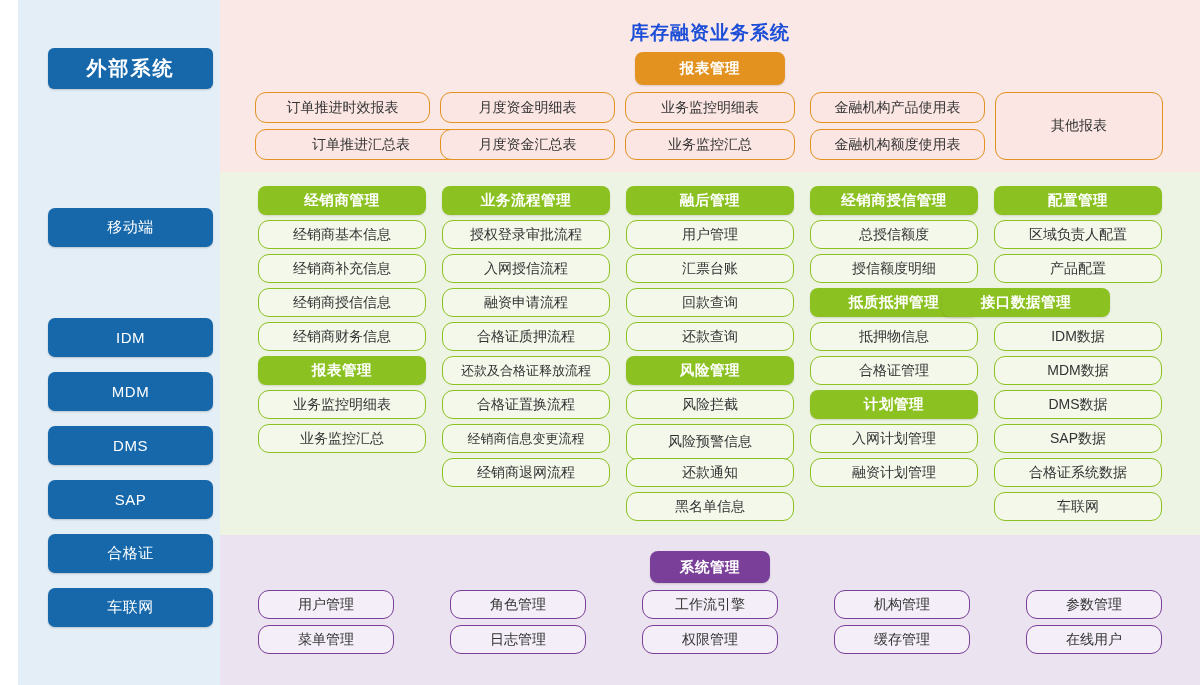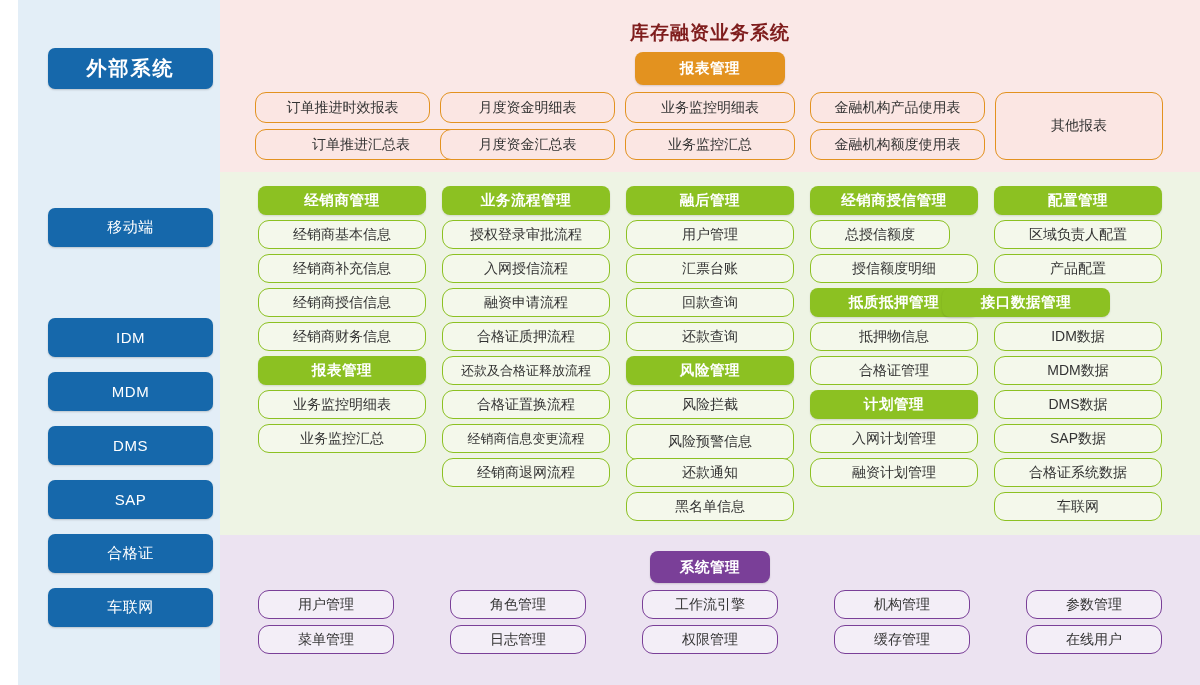--- a/index.html
+++ b/index.html
@@ -19,31 +19,31 @@
   .rail-btn {
     position: absolute; left: 30px; width: 165px; height: 39px;
     background: #1668ab;
     border-radius: 7px;
     color: #ffffff;
     display: flex; align-items: center; justify-content: center;
     font-size: 15px;
     letter-spacing: .5px;
     box-shadow: 0 1px 2px rgba(0,0,0,.18);
   }
-  .rail-btn.head { height: 41px; font-size: 20px; font-weight: bold; letter-spacing: 2px; }
+  .rail-btn.head { height: 41px; font-size: 20px; font-weight: bold; letter-spacing: 2px; border-radius: 6px; }
 
   
   .band { position: absolute; left: 220px; width: 980px; }
   .band-report { top: 0;   height: 172px; background: #fae8e7; }
   .band-core   { top: 172px; height: 363px; background: #eef4e4; }
   .band-system { top: 535px; height: 150px; background: #ece3f1; }
 
   .sys-title {
     position: absolute; left: 220px; top: 20px; width: 980px;
-    text-align: center; font-size: 19px; font-weight: bold; color: #7f1d1d;
+    text-align: center; font-size: 19px; font-weight: bold; color: #1d4ed8;
     letter-spacing: 1px;
   }
 
   
   .hdr {
     position: absolute; display: flex; align-items: center; justify-content: center;
     border-radius: 8px; color: #fff; font-size: 14.5px; font-weight: bold;
     letter-spacing: .6px;
     text-align: center;
   }
@@ -127,21 +127,21 @@
   <div class="box box-green" style="left:626px; top:254px; width:168px; height:29px">汇票台账</div>
   <div class="box box-green" style="left:626px; top:288px; width:168px; height:29px">回款查询</div>
   <div class="box box-green" style="left:626px; top:322px; width:168px; height:29px">还款查询</div>
   <div class="hdr hdr-green" style="left:626px; top:356px; width:168px; height:29px">风险管理</div>
   <div class="box box-green" style="left:626px; top:390px; width:168px; height:29px">风险拦截</div>
   <div class="box box-green" style="left:626px; top:424px; width:168px; height:36px">风险预警信息</div>
   <div class="box box-green" style="left:626px; top:458px; width:168px; height:29px">还款通知</div>
   <div class="box box-green" style="left:626px; top:492px; width:168px; height:29px">黑名单信息</div>
 
   <div class="hdr hdr-green" style="left:810px; top:186px; width:168px; height:29px">经销商授信管理</div>
-  <div class="box box-green" style="left:810px; top:220px; width:140px; height:29px">总授信额度</div>
+  <div class="box box-green" style="left:810px; top:220px; width:168px; height:29px">总授信额度</div>
   <div class="box box-green" style="left:810px; top:254px; width:168px; height:29px">授信额度明细</div>
   <div class="hdr hdr-green" style="left:810px; top:288px; width:168px; height:29px">抵质抵押管理</div>
   <div class="box box-green" style="left:810px; top:322px; width:168px; height:29px">抵押物信息</div>
   <div class="box box-green" style="left:810px; top:356px; width:168px; height:29px">合格证管理</div>
   <div class="hdr hdr-green" style="left:810px; top:390px; width:168px; height:29px">计划管理</div>
   <div class="box box-green" style="left:810px; top:424px; width:168px; height:29px">入网计划管理</div>
   <div class="box box-green" style="left:810px; top:458px; width:168px; height:29px">融资计划管理</div>
 
   <div class="hdr hdr-green" style="left:994px; top:186px; width:168px; height:29px">配置管理</div>
   <div class="box box-green" style="left:994px; top:220px; width:168px; height:29px">区域负责人配置</div>

